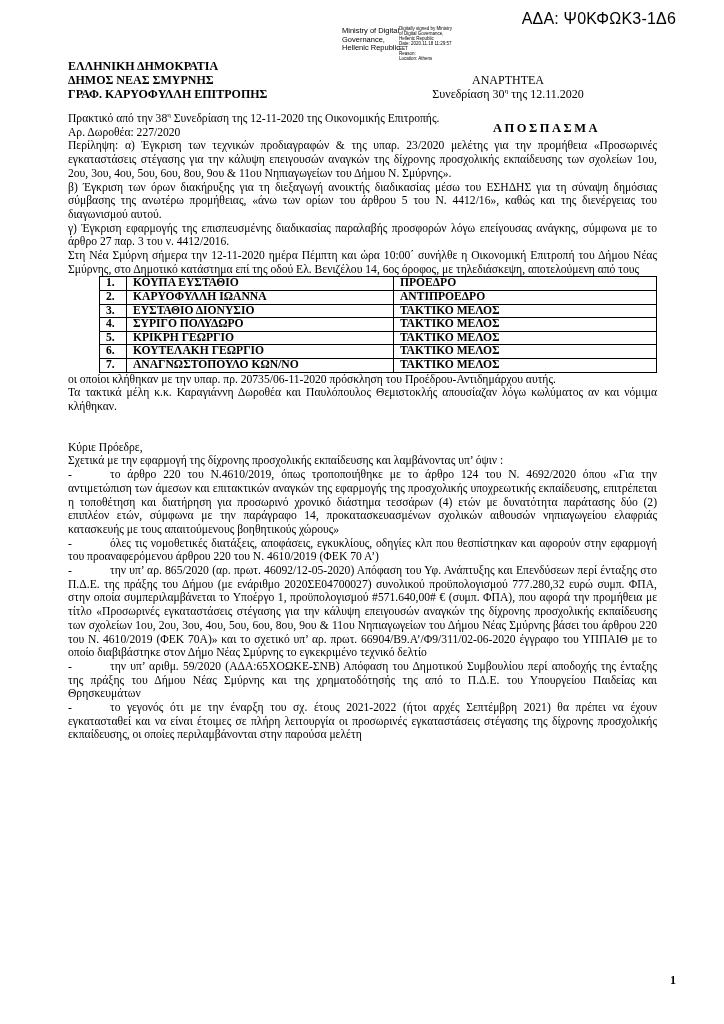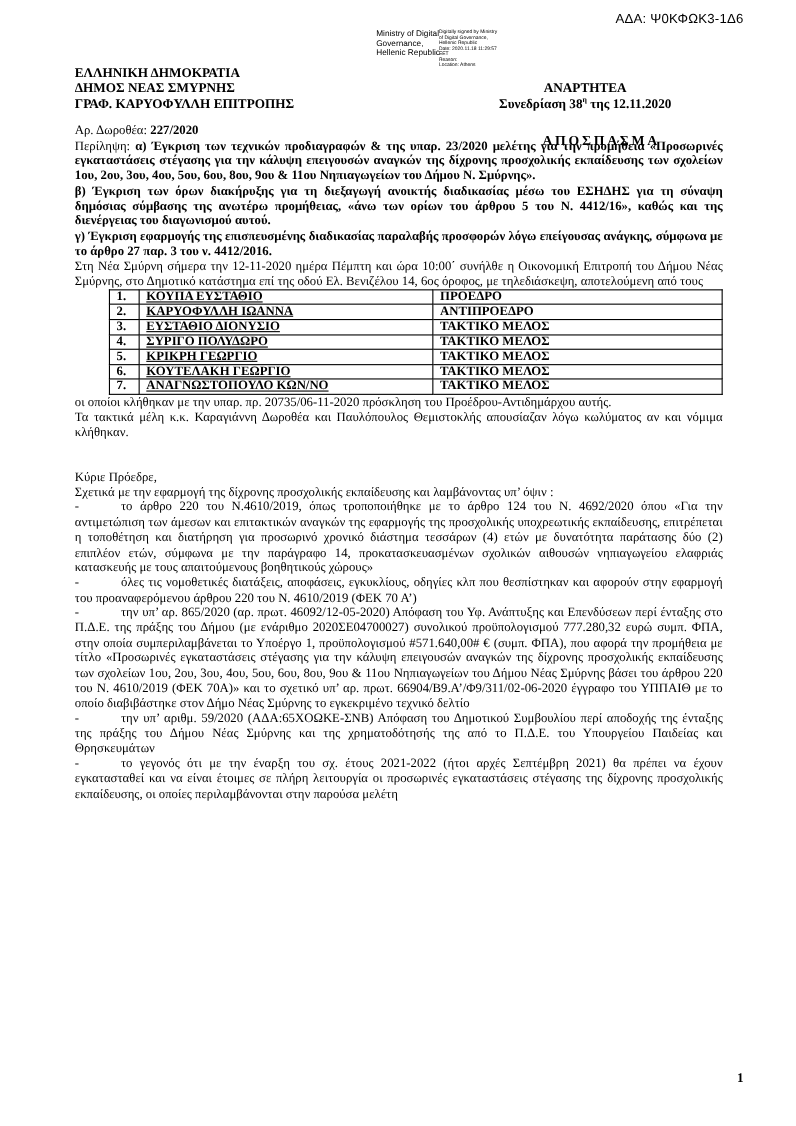--- a/index.html
+++ b/index.html
@@ -1,31 +1,31 @@
 <!DOCTYPE html>
 <html><head>
 <meta charset="utf-8">
 <style>
   html, body { margin: 0; padding: 0; background: #ffffff; }
   body { width: 724px; height: 1024px; position: relative; overflow: hidden;
          font-family: "Liberation Serif", serif; color: #000; }
   .abs { position: absolute; }
-  .ada { right: 48px; top: 10px; font-family: "Liberation Sans", sans-serif; font-size: 12px; letter-spacing: 0.2px; }
+  .ada { right: 48px; top: 10px; font-family: "Liberation Sans", sans-serif; font-size: 16px; letter-spacing: 0.2px; }
   .sig-left { left: 342px; top: 27px; font-family: "Liberation Sans", sans-serif; font-size: 7.5px; line-height: 8.5px; }
   .sig-right { left: 399px; top: 26px; font-family: "Liberation Sans", sans-serif; font-size: 4.5px; line-height: 5px; width: 60px; }
   .hdr-left { left: 68px; top: 59px; font-weight: bold; font-size: 12px; line-height: 14px; }
-  .hdr-right { left: 442px; top: 73px; font-weight: bold; font-size: 12px; line-height: 14px; text-align: center; width: 180px; }
+  .hdr-right { left: 418px; top: 73px; font-weight: normal; font-size: 12px; line-height: 14px; text-align: center; width: 180px; }
   .title { left: 0; width: 600px; top: 98px; text-align: right; font-weight: bold; font-size: 12.5px; letter-spacing: 2.5px; margin-top: 23px; }
   .body { left: 68px; width: 589px; top: 112px; font-size: 11.6px; line-height: 13.7px; }
   .body p { margin: 0; text-align: justify; }
-  .b { font-weight: bold; }
+  .b { font-weight: normal; }
   table.members { border-collapse: collapse; margin-left: 31px; width: 558px; margin-top: 0; }
   table.members td { border: 1px solid #000; padding: 0 6px; height: 12.6px; font-weight: bold; font-size: 11.6px; line-height: 12.6px; }
   table.members td.num { width: 14px; }
-  table.members td.name { width: 254px; text-decoration: underline; }
+  table.members td.name { width: 254px; }
   .bullet { text-indent: 0; }
   .bullet .dash { display: inline-block; width: 42px; }
   .pagenum { right: 48px; top: 973px; font-weight: bold; font-size: 12px; }
   sup { font-size: 7px; line-height: 0; }
 </style>
 </head>
 <body>
 
 <div class="abs ada">ΑΔΑ: Ψ0ΚΦΩΚ3-1Δ6</div>
 
@@ -45,26 +45,27 @@
 </div>
 
 <div class="abs hdr-left">
   <div>ΕΛΛΗΝΙΚΗ ΔΗΜΟΚΡΑΤΙΑ</div>
   <div>ΔΗΜΟΣ ΝΕΑΣ ΣΜΥΡΝΗΣ</div>
   <div>ΓΡΑΦ. ΚΑΡΥΟΦΥΛΛΗ ΕΠΙΤΡΟΠΗΣ</div>
 </div>
 
 <div class="abs hdr-right">
   <div>ΑΝΑΡΤΗΤΕΑ</div>
-  <div><span>Συνεδρίαση 38</span><sup>η</sup><span> της 12.11.2020</span></div>
+  <div><span>Συνεδρίαση 30</span><sup>η</sup><span> της 12.11.2020</span></div>
 </div>
 
 <div class="abs title">ΑΠΟΣΠΑΣΜΑ</div>
 
 <div class="abs body">
+  <p><span>Πρακτικό από την 38</span><sup>η</sup><span>  Συνεδρίαση της 12-11-2020 της Οικονομικής Επιτροπής.</span></p>
   <p><span>Αρ. Δωροθέα: </span><span class="b">227/2020</span></p>
   <p><span>Περίληψη: </span><span class="b">α) Έγκριση των τεχνικών προδιαγραφών &amp; της υπαρ. 23/2020 μελέτης για την προμήθεια «Προσωρινές εγκαταστάσεις στέγασης για την κάλυψη επειγουσών αναγκών της δίχρονης προσχολικής εκπαίδευσης των σχολείων 1ου, 2ου, 3ου, 4ου, 5ου, 6ου, 8ου, 9ου &amp;  11ου Νηπιαγωγείων του Δήμου Ν. Σμύρνης».</span></p>
   <p class="b">β) Έγκριση των όρων διακήρυξης για τη διεξαγωγή ανοικτής  διαδικασίας μέσω του ΕΣΗΔΗΣ για τη σύναψη δημόσιας σύμβασης της ανωτέρω προμήθειας, «άνω των ορίων του άρθρου 5 του Ν. 4412/16», καθώς και της διενέργειας του διαγωνισμού αυτού.</p>
   <p class="b">γ) Έγκριση εφαρμογής της επισπευσμένης διαδικασίας παραλαβής προσφορών λόγω επείγουσας ανάγκης, σύμφωνα με το άρθρο 27 παρ. 3  του ν. 4412/2016.</p>
   <p>Στη Νέα Σμύρνη σήμερα την 12-11-2020 ημέρα Πέμπτη και ώρα 10:00΄ συνήλθε η Οικονομική Επιτροπή του Δήμου Νέας Σμύρνης, στο Δημοτικό κατάστημα επί της οδού Ελ. Βενιζέλου 14, 6ος όροφος, με τηλεδιάσκεψη, αποτελούμενη από τους</p>
 
   <table class="members">
     <tbody>
         <tr>
           <td class="num">1.</td>

